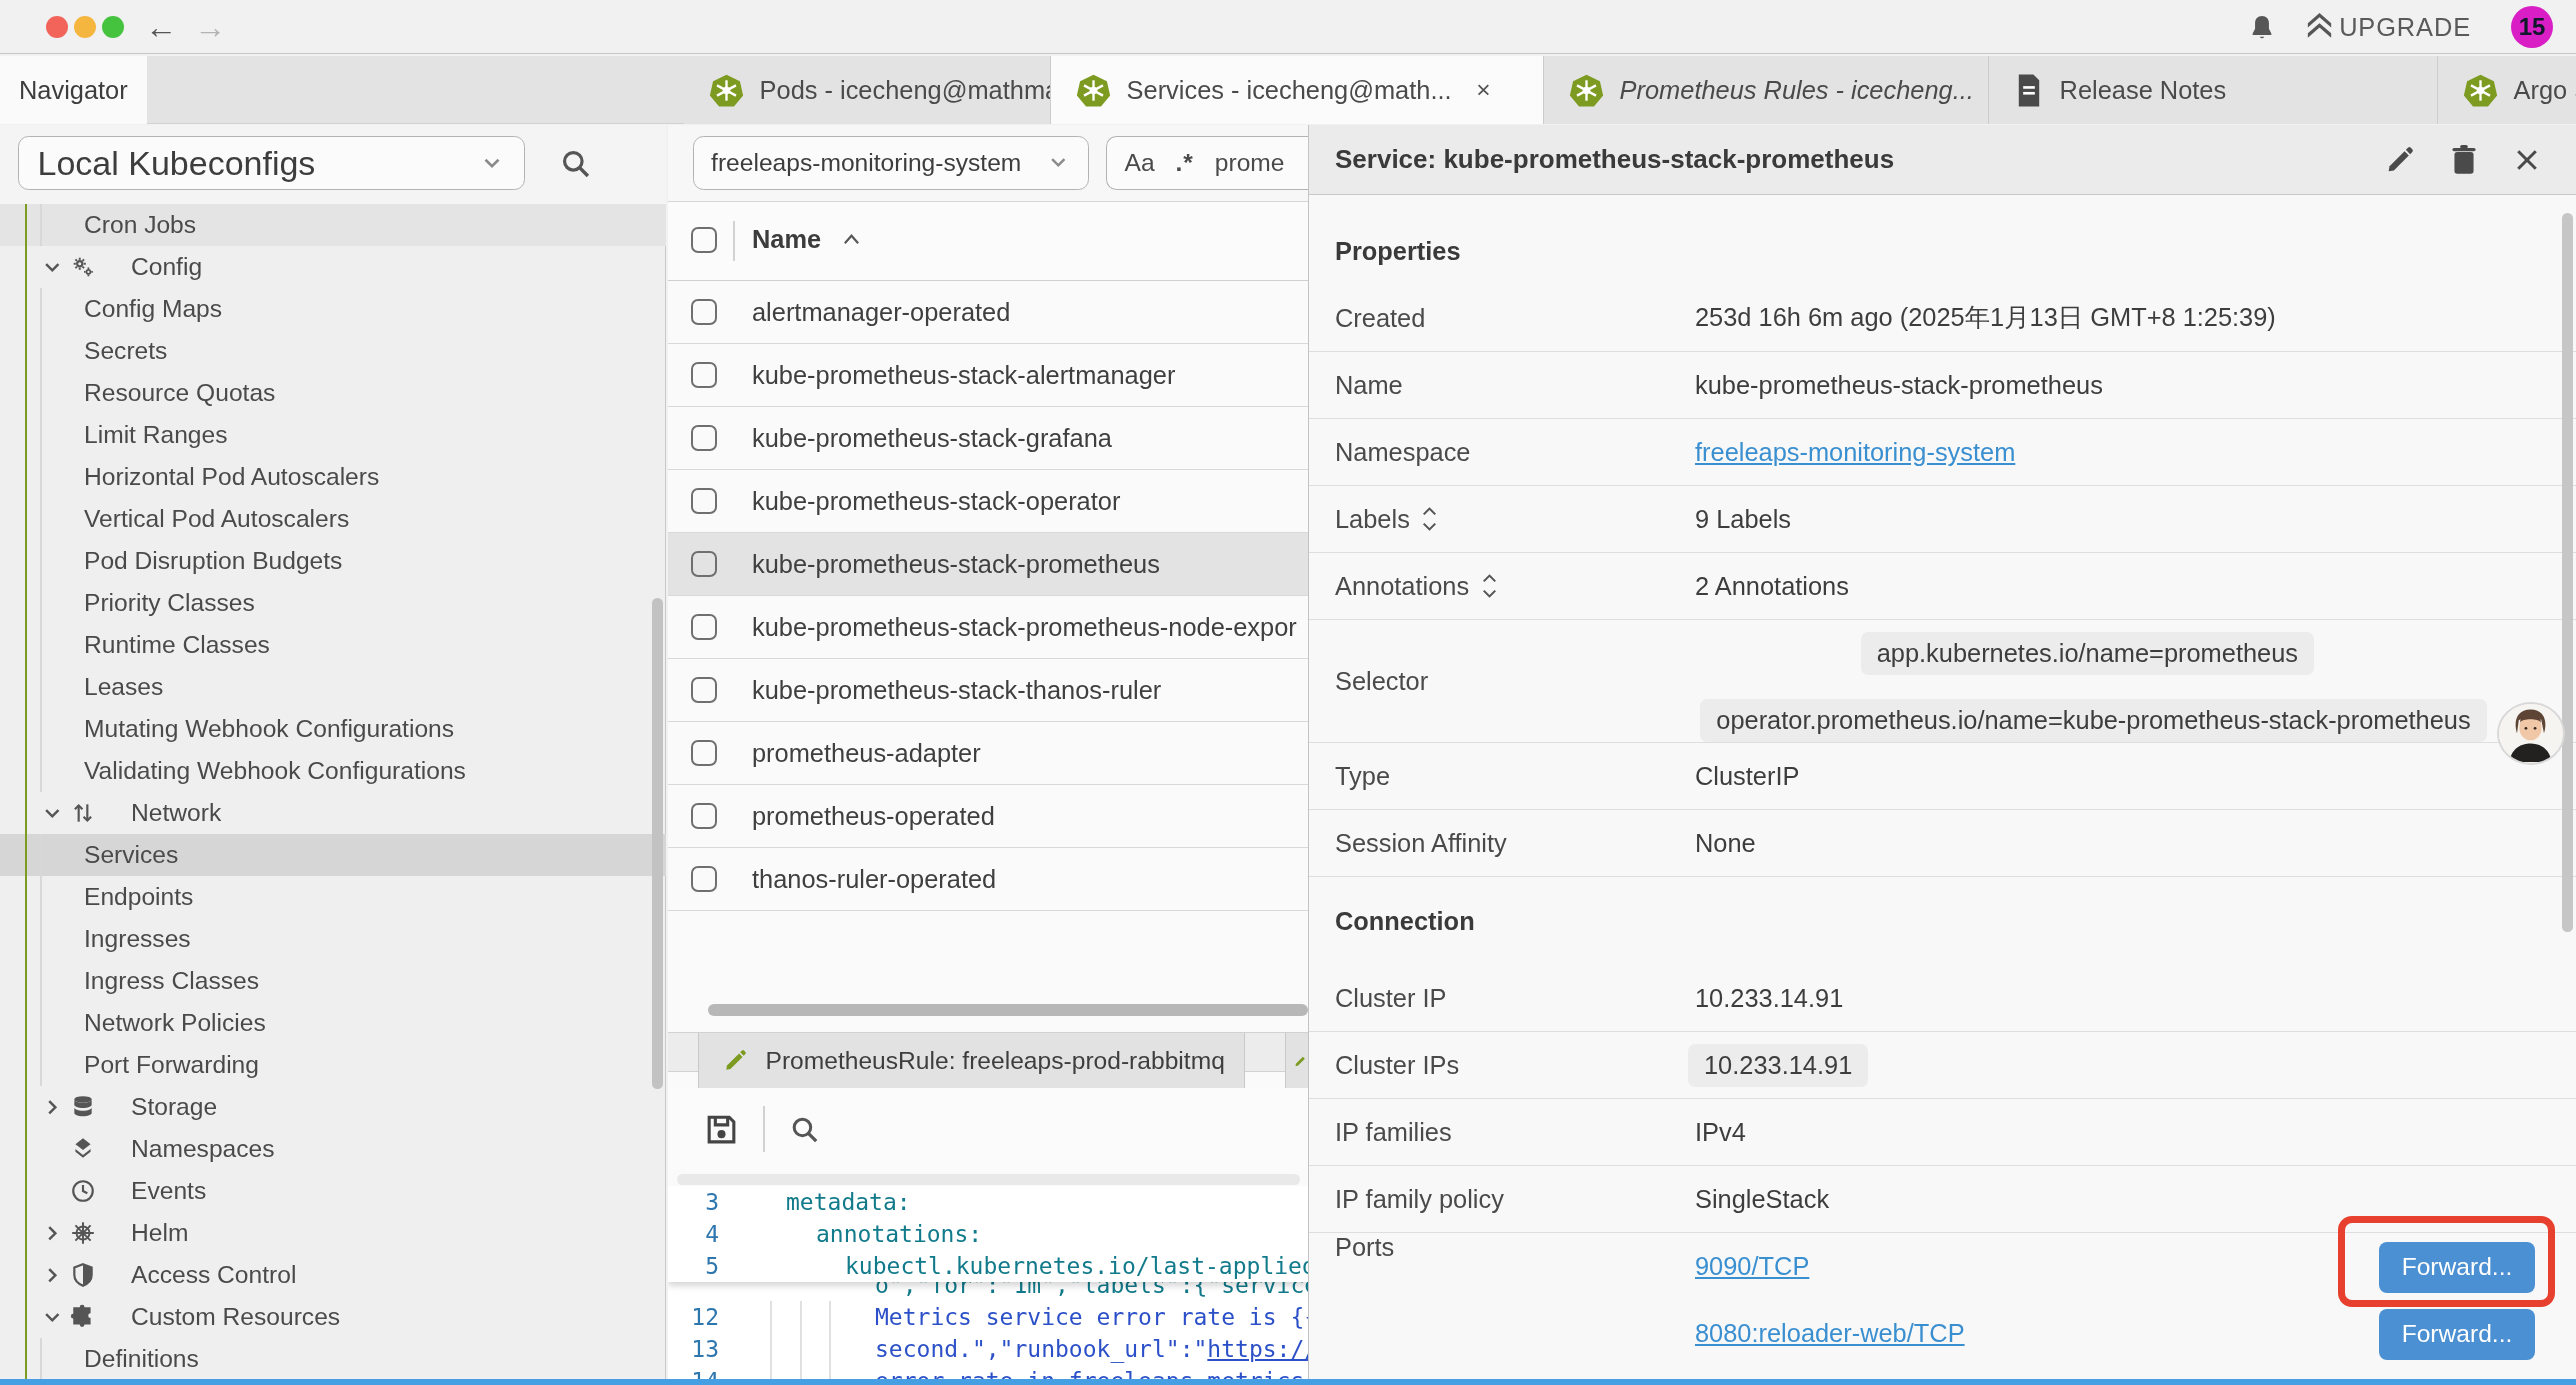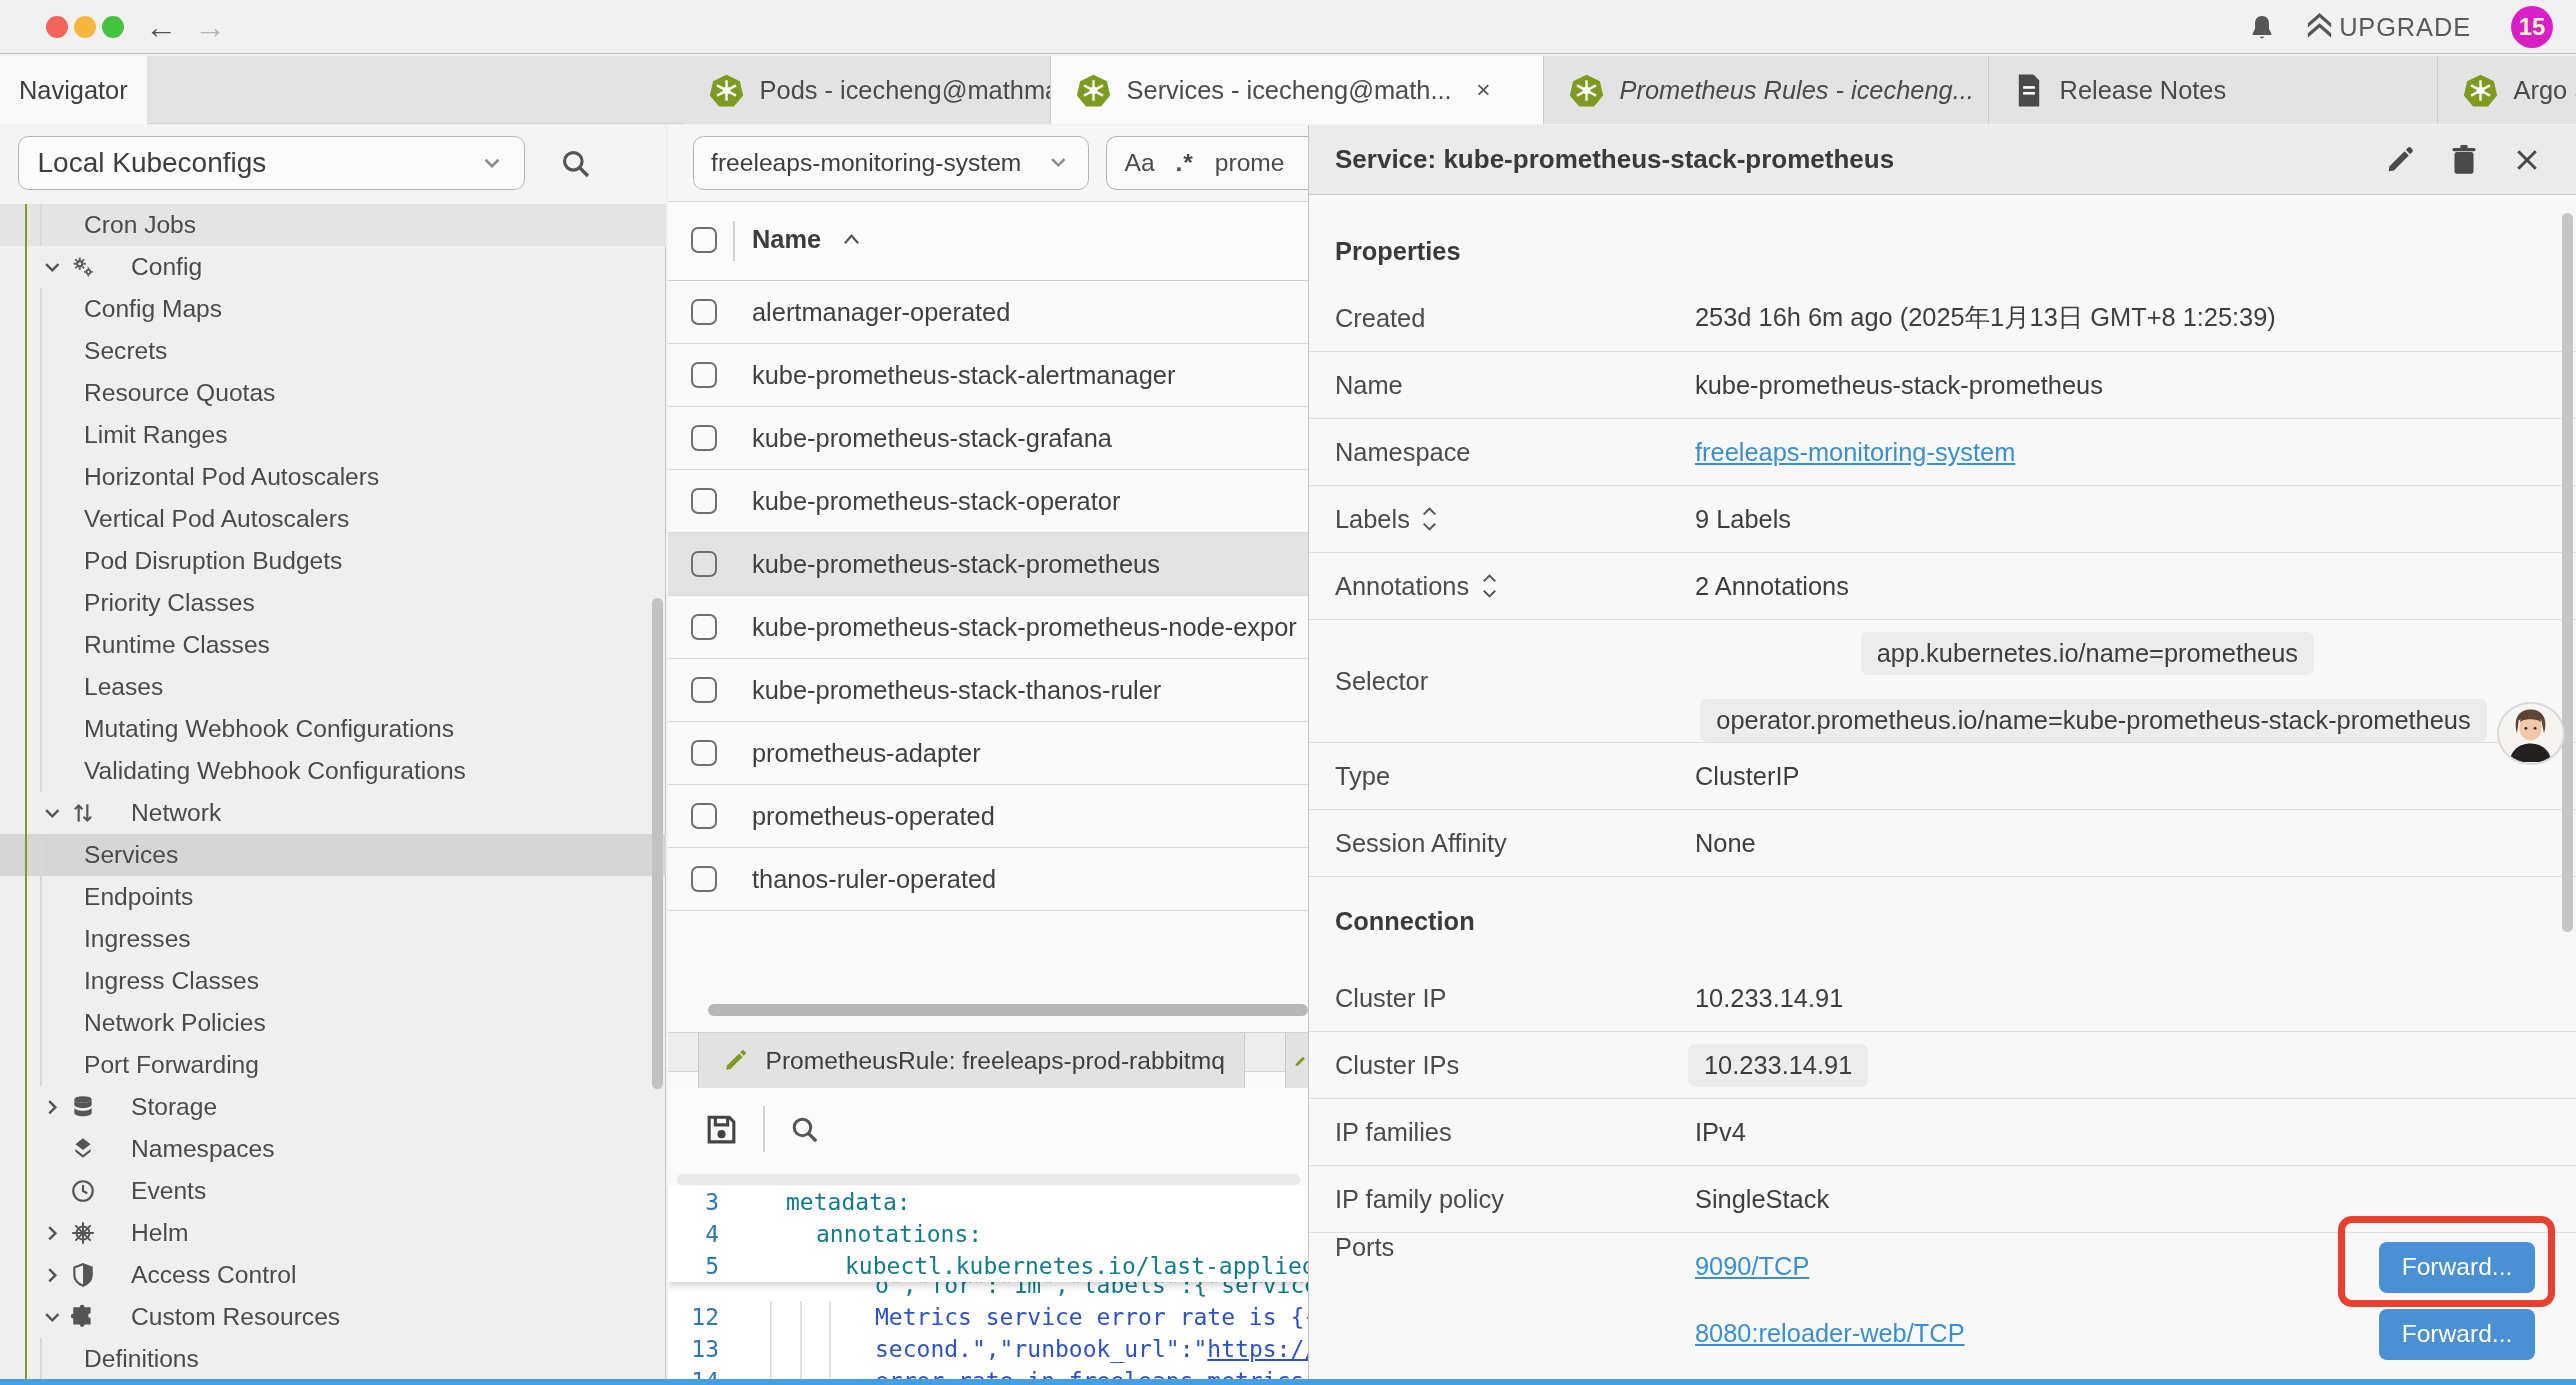--- a/index.html
+++ b/index.html
@@ -5,37 +5,37 @@
   * { margin:0; padding:0; box-sizing:border-box; }
   html,body { width:2576px; height:1385px; overflow:hidden; font-family:"Liberation Sans", sans-serif; background:#f1f1f1; }
 
   
   #topbar { position:absolute; left:0; top:0; width:2576px; height:54px; background:#f1f1f1; border-bottom:1.8px solid #c6c6c6; }
   .tl { position:absolute; top:16px; width:22px; height:22px; border-radius:50%; }
   .nav-arrow { position:absolute; top:8.8px; font-size:32px; color:#555; width:42px; text-align:center; }
   #fwd-arrow { color:#b3b3b3; }
   #upgrade-wrap { position:absolute; right:105px; top:0; height:54px; display:flex; align-items:center; color:#565656; }
   #upgrade-label { font-size:25.4px; letter-spacing:0.9px; color:#5a5a5a; }
-  #notif-badge { position:absolute; right:23px; top:6.1px; width:42px; height:42px; border-radius:50%; background:#d81ec4; color:#fef9c3; font-size:24px; font-weight:bold; display:flex; align-items:center; justify-content:center; }
+  #notif-badge { position:absolute; right:23px; top:6.1px; width:42px; height:42px; border-radius:50%; background:#d81ec4; color:#0f172a; font-size:24px; font-weight:bold; display:flex; align-items:center; justify-content:center; }
   #bell-wrap { position:absolute; right:298px; top:12.3px; }
 
   
   #tabbar { position:absolute; left:0; top:56px; width:2576px; height:68px; background:#e3e3e3; border-bottom:1.8px solid #d2d2d2; }
   #navigator-tab { position:absolute; left:0; top:0; width:147px; height:68px; background:#fafafa; display:flex; align-items:center; padding-left:19px; font-size:25.4px; color:#3d3d3d; }
   #main-tabs { position:absolute; left:684px; top:0; height:68px; display:flex; }
   .tab { height:68px; display:flex; align-items:center; gap:16px; padding:0 24.6px; background:#e3e3e3; border-left:1.8px solid #cccccc; font-size:25.4px; color:#4a4a4a; white-space:nowrap; overflow:hidden; }
   .tab:first-child { border-left:none; }
   .tab.active { background:#fbfbfb; }
   .tab.italic .tab-label { font-style:italic; }
   .tab-close { margin-left:8.8px; font-size:24.6px; color:#555; }
 
   
   #sidebar { position:absolute; left:0; top:125px; width:666px; height:1255px; background:#efefef; border-right:1.8px solid #c9c9c9; }
   #kubeconfig-row { position:absolute; left:0; top:0; width:666px; height:79px; background:#f4f4f4; }
-  #kubeconfig-select { position:absolute; left:17.5px; top:11.4px; width:507px; height:54px; border:1.8px solid #b3b3b3; border-radius:10.5px; background:#fbfbfb; display:flex; align-items:center; padding:0 19px; font-size:28px; color:#3d3d3d; }
+  #kubeconfig-select { position:absolute; left:17.5px; top:11.4px; width:507px; height:54px; border:1.8px solid #b3b3b3; border-radius:10.5px; background:#fbfbfb; display:flex; align-items:center; padding:0 19px; font-size:34px; color:#3d3d3d; }
   #kubeconfig-select .chev { margin-left:auto; }
   #sidebar-search { position:absolute; left:558px; top:21px; }
   #tree { position:absolute; left:0; top:79px; width:666px; height:1176px; overflow:hidden; }
   #tree-accent { position:absolute; left:24.6px; top:79px; width:2.6px; height:1176px; background:#7d9b21; }
   .tree-row { position:relative; width:666px; height:42px; display:flex; align-items:center; font-size:24.6px; color:#4a4a4a; }
   .tree-row.hover { background:#e4e4e4; }
   .tree-row.selected { background:#d6d6d6; }
   .tree-chev { position:absolute; left:40px; width:24.6px; display:flex; }
   .tree-icon { position:absolute; left:70px; width:28px; display:flex; }
   .tree-label.group { position:absolute; left:107px;margin-left:24px; }

